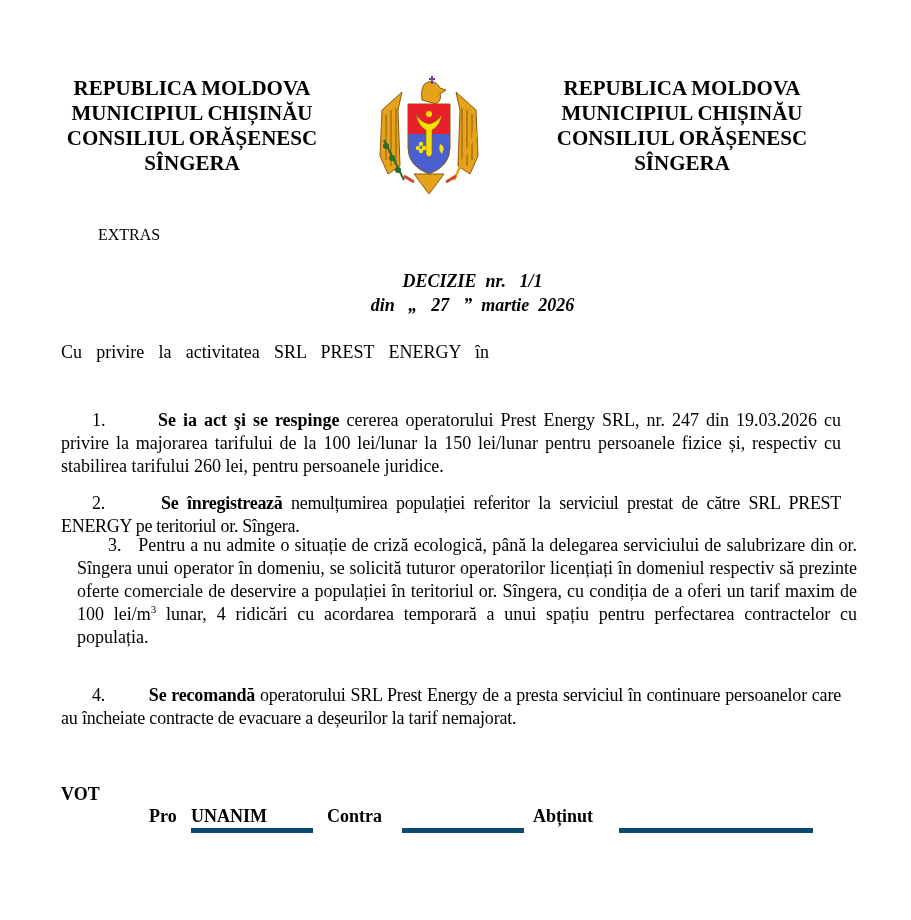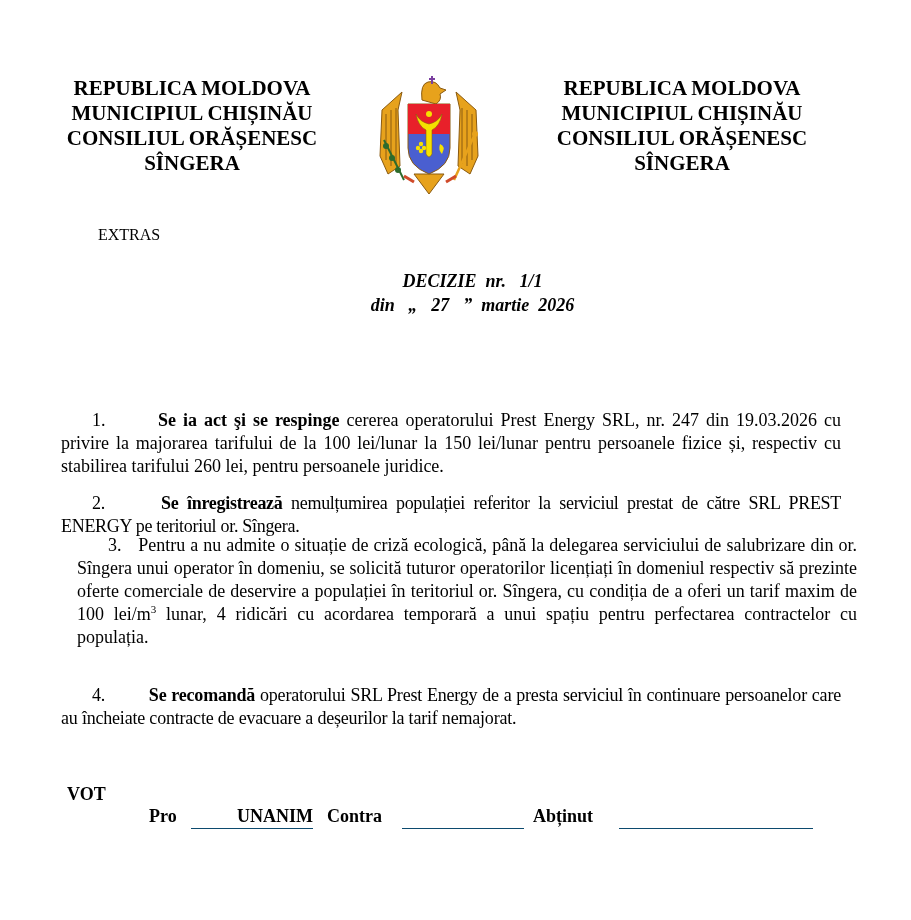--- a/index.html
+++ b/index.html
@@ -26,24 +26,24 @@
   .para {
     position: absolute; left: 61px; width: 780px; font-size: 18px; line-height: 23px;
     text-align: justify; text-indent: 31px;
   }
   .para b { font-weight: bold; margin-left: 32px; }
   .p1 { top: 409px; }
   .p2 { top: 492px; letter-spacing: -0.3px; }
   .p3 { top: 534px; margin-left: 16px; }
   .p4 { top: 684px; letter-spacing: -0.2px; }
   .num { display: inline-block; width: 20px; text-indent: 0; }
-  .vot-title { position: absolute; left: 67px; top: 784px; font-weight: bold; font-size: 18px; }
+  .vot-title { position: absolute; left: 61px; top: 784px; font-weight: bold; font-size: 18px; }
   .vot-row { position: absolute; top: 806px; left: 149px; font-weight: bold; font-size: 18px; height: 24px; }
   .vot-row .lbl { position: absolute; white-space: nowrap; top: 0; }
-  .vot-row .line { position: absolute; top: 0; border-bottom: 1px solid #0c4a6e; height: 22px; text-align: right; white-space: nowrap; }
+  .vot-row .line { position: absolute; top: 0; border-bottom: 5px solid #0c4a6e; height: 22px; text-align: left; white-space: nowrap; }
   sup { font-size: 11px; line-height: 0; }
 </style>
 </head>
 <body>
 
 <div class="hdr left">
   <div>REPUBLICA MOLDOVA</div>
   <div>MUNICIPIUL CHIȘINĂU</div>
   <div>CONSILIUL ORĂȘENESC</div>
   <div>SÎNGERA</div>
@@ -94,20 +94,21 @@
 <div class="extras">EXTRAS</div>
 
 <div class="decision l1">
   <span>DECIZIE  nr.   1/1</span>
 </div>
 <div class="decision l2">
   <span>din   „</span><span style="display:inline-block;width:46px;text-align:center">27</span><span>”  martie  2026</span>
 </div>
 
 <div class="subject">
+  <span class="l1">Cu privire la activitatea SRL PREST ENERGY în</span>
 </div>
 
 <div class="para p1">
   <span class="num">1.</span>&nbsp;&nbsp;<b>Se ia act şi se respinge</b><span> cererea operatorului Prest Energy SRL, nr. 247 din 19.03.2026 cu privire la majorarea tarifului de la 100 lei/lunar la 150 lei/lunar pentru persoanele fizice și, respectiv cu stabilirea tarifului 260 lei, pentru persoanele juridice.</span>
 </div>
 
 <div class="para p2">
   <span class="num">2.</span>&nbsp;&nbsp;<b>Se înregistrează</b><span> nemulțumirea populației referitor la serviciul prestat de către SRL PREST ENERGY pe teritoriul or. Sîngera.</span>
 </div>
 

